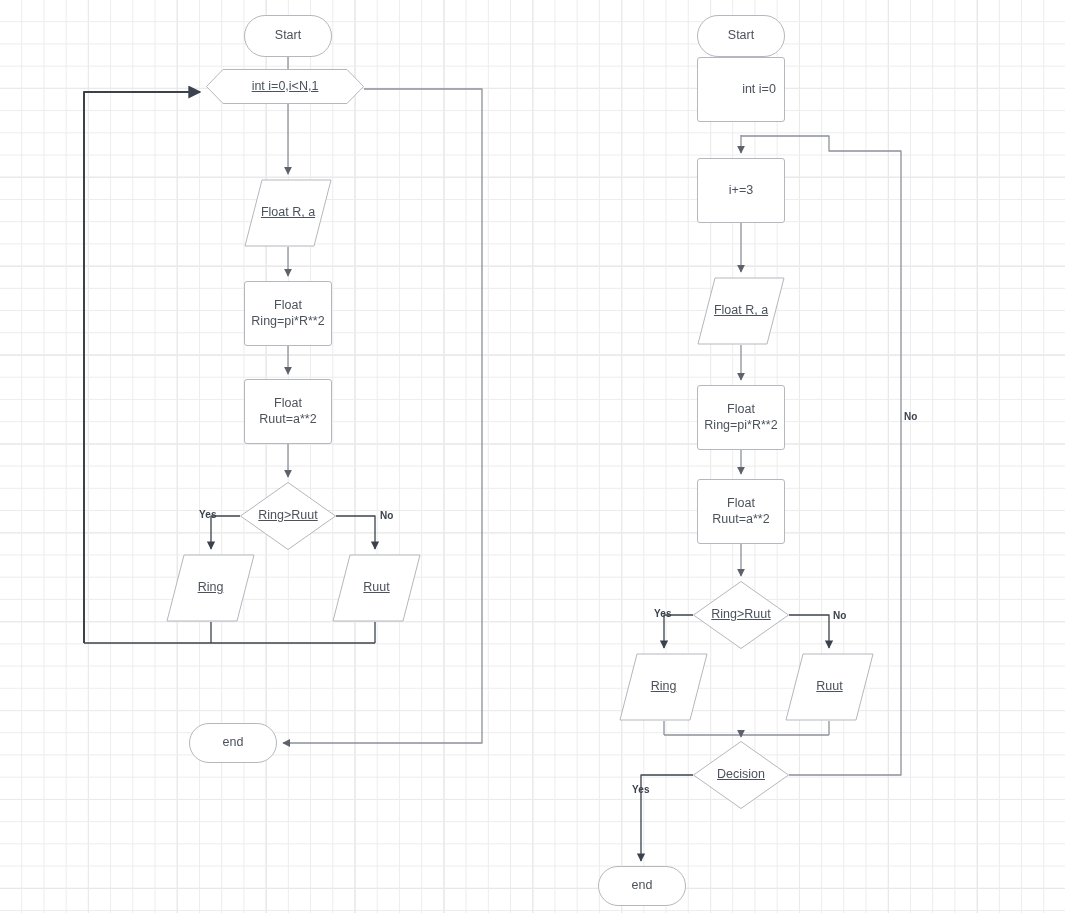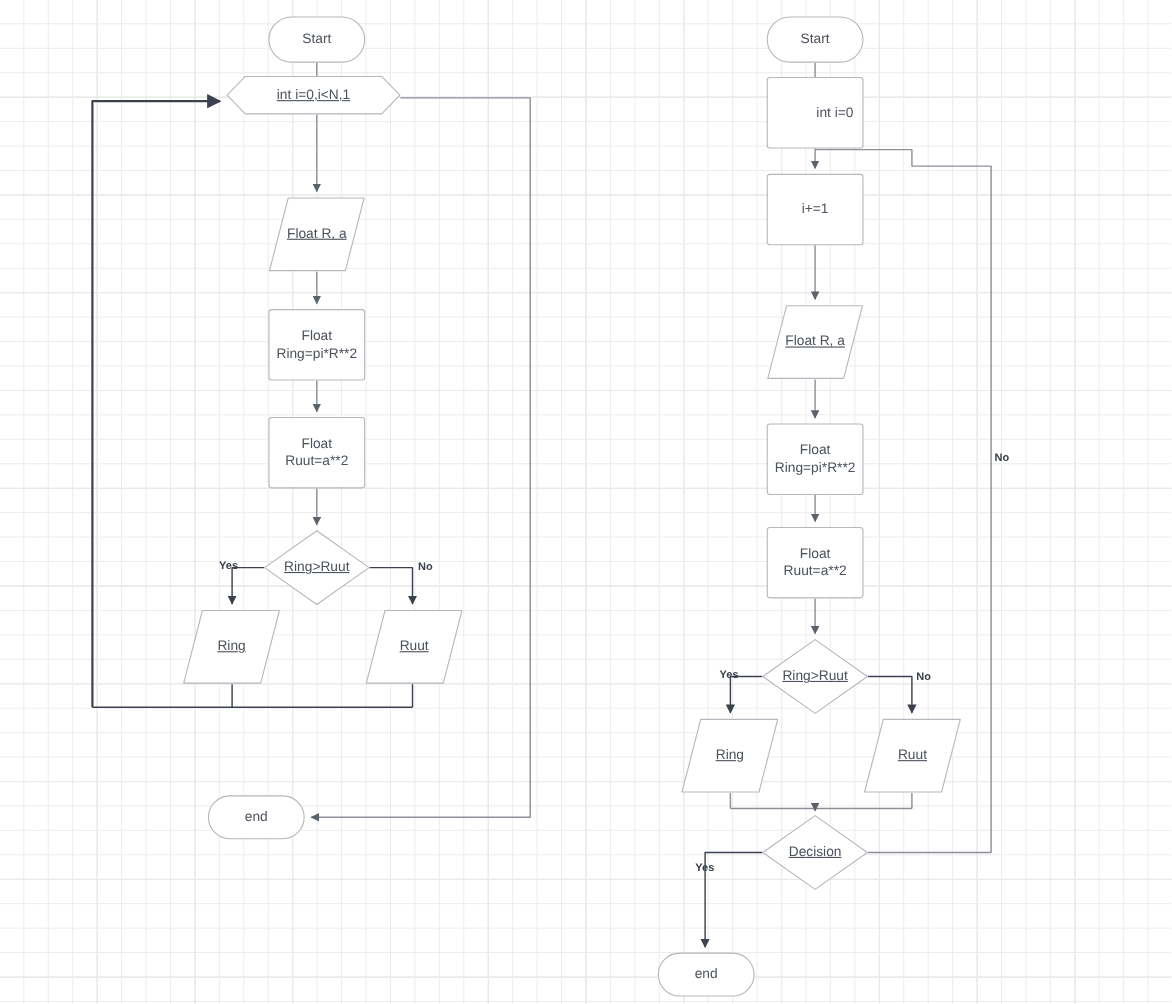--- a/index.html
+++ b/index.html
@@ -211,26 +211,26 @@
     <span class="node-label">end</span>
   </div>
 
   <span class="edge-label" style="left:199px; top:509px;">Yes</span>
   <span class="edge-label" style="left:380px; top:510px;">No</span>
 
   <div class="node terminator" style="left:697px; top:15px; width:88px; height:42px;">
     <span class="node-label">Start</span>
   </div>
 
-  <div class="node process" style="left:697px; top:70px; width:88px; height:65px;padding-left:36px;">
+  <div class="node process" style="left:697px; top:57px; width:88px; height:65px;padding-left:36px;">
     <span class="node-label">int i=0</span>
   </div>
 
   <div class="node process" style="left:697px; top:158px; width:88px; height:65px;">
-    <span class="node-label">i+=1</span>
+    <span class="node-label">i+=3</span>
   </div>
 
   <div class="node shapeless" style="left:697px; top:277px; width:88px; height:68px;">
     <svg class="shape-svg" width="88" height="68" viewBox="0 0 88 68">
       <path d="M 18 1 L 87 1 L 70 67 L 1 67 Z"></path>
     </svg>
     <span class="node-label">Float R, a</span>
   </div>
 
   <div class="node process" style="left:697px; top:385px; width:88px; height:65px;">

